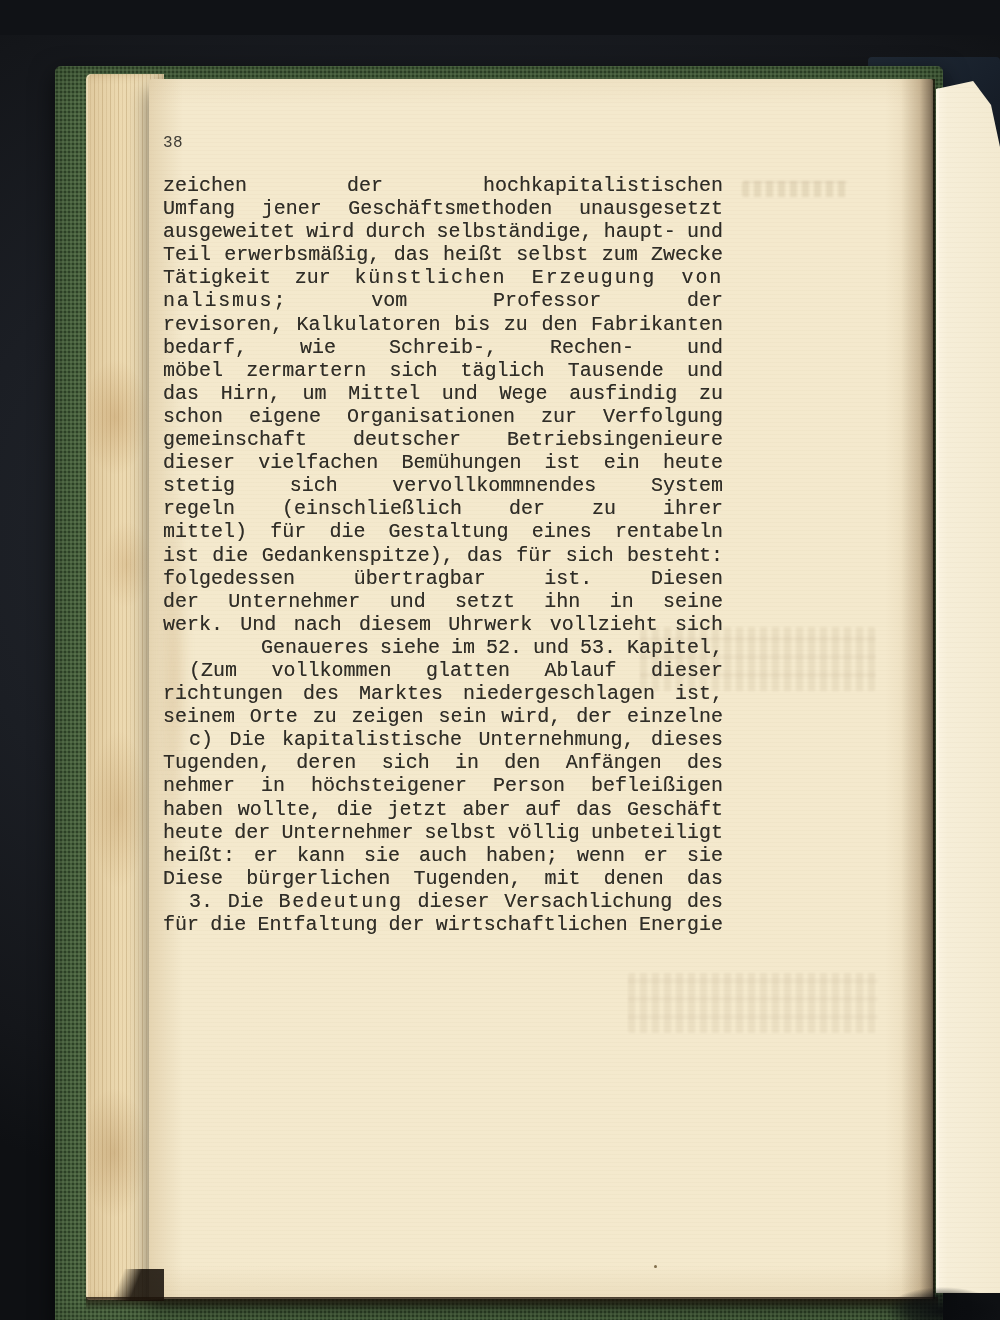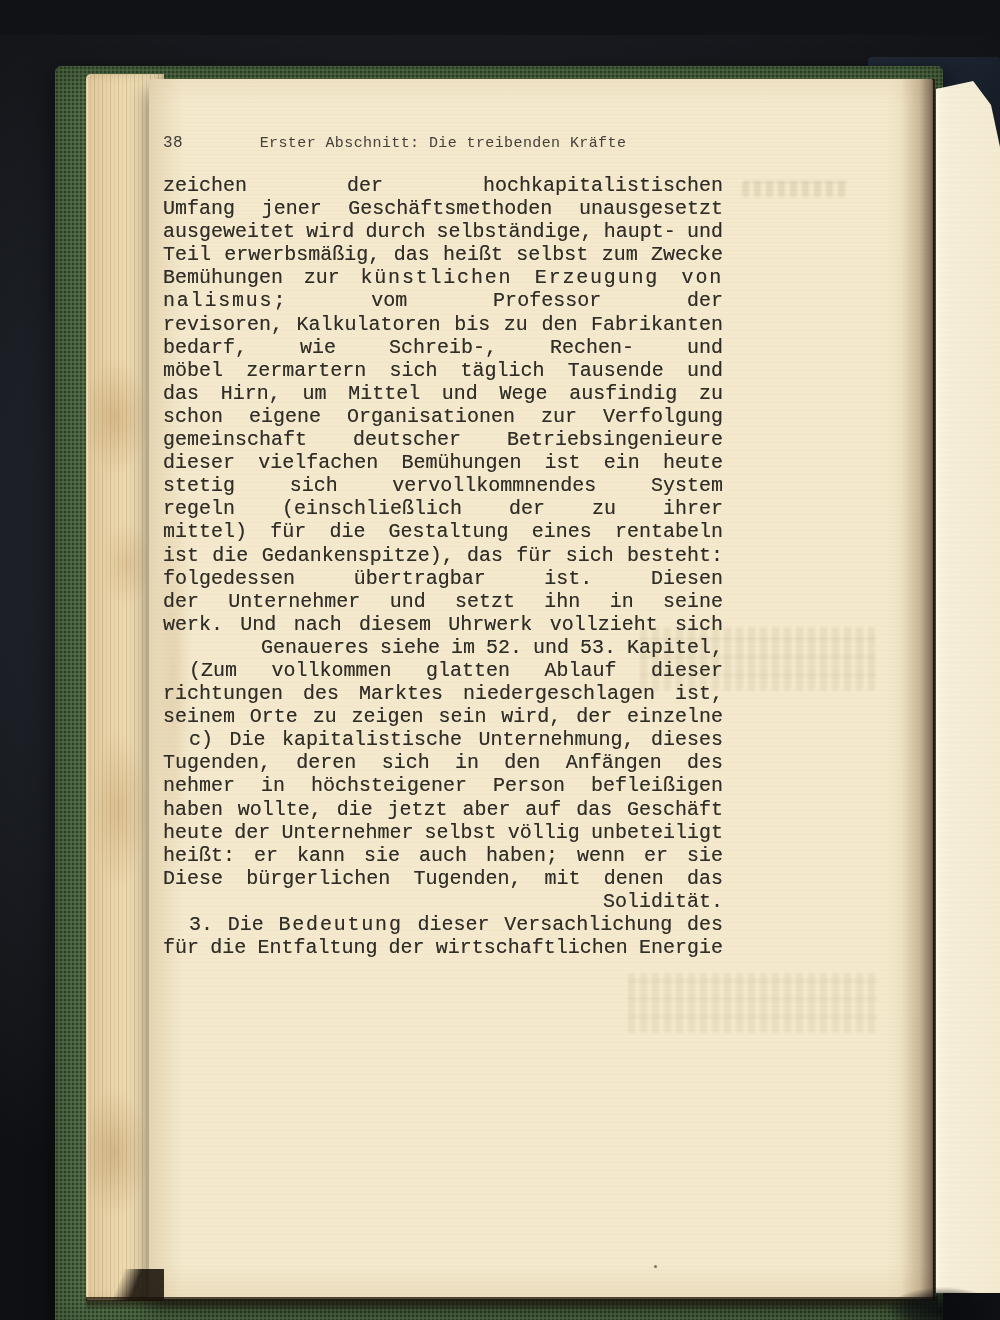--- a/index.html
+++ b/index.html
@@ -132,34 +132,33 @@
   <div class="cover"></div>
   <div class="page-stack"></div>
   <div class="stack-corner-shadow"></div>
   <div class="bottom-edge-shadow"></div>
   <div class="stain-page"></div>
 
   <div class="main-page"></div>
 
   <div class="header-row">
     <span class="page-number">38</span>
-    <span class="running-header">Erster Abschnitt: Die treibenden Kräfte</span>
   </div>
 
   <div class="ghost g1"></div>
   <div class="ghost g2"></div>
   <div class="ghost g3"></div>
   <div class="speck"></div>
 
   <div class="body-text" id="body-text">
       <div class="line"><span>zeichen der hochkapitalistischen Wirtschaftsepoche, daß in ihr der</span></div>
       <div class="line"><span>Umfang jener Geschäftsmethoden unausgesetzt bewußt und geflissentlich</span></div>
       <div class="line"><span>ausgeweitet wird durch selbständige, haupt- und nebenberuflich, zum</span></div>
       <div class="line"><span>Teil erwerbsmäßig, das heißt selbst zum Zwecke des Gewinns geübte</span></div>
-      <div class="line"><span>Bemühungen zur </span><span class="sperr">künstlichen Erzeugung von ökonomischem Ratio-</span></div>
+      <div class="line"><span>Tätigkeit zur </span><span class="sperr">künstlichen Erzeugung von ökonomischem Ratio-</span></div>
       <div class="line"><span class="sperr">nalismus</span><span>; vom Professor der Betriebswissenschaft über die Bücher-</span></div>
       <div class="line"><span>revisoren, Kalkulatoren bis zu den Fabrikanten von allerhand Büro-</span></div>
       <div class="line"><span>bedarf, wie Schreib-, Rechen- und Zählmaschinen, Briefordner, Kontor-</span></div>
       <div class="line"><span>möbel zermartern sich täglich Tausende und Abertausende von Menschen</span></div>
       <div class="line"><span>das Hirn, um Mittel und Wege ausfindig zu machen, durch die der</span></div>
       <div class="line"><span>schon eigene Organisationen zur Verfolgung dieses Zieles, wie die Arbeits-</span></div>
       <div class="line"><span>gemeinschaft deutscher Betriebsingenieure (ADB) u. a. Das Ergebnis</span></div>
       <div class="line"><span>dieser vielfachen Bemühungen ist ein heute schon hoch entwickeltes,</span></div>
       <div class="line"><span>stetig sich vervollkommnendes System zweckmäßiger Verhaltungsmaß-</span></div>
       <div class="line"><span>regeln (einschließlich der zu ihrer Durchführung notwendigen Sach-</span></div>
@@ -172,21 +171,20 @@
       <div class="line indent"><span>(Zum vollkommen glatten Ablauf dieser Geschäfte gehört dann noch</span></div>
       <div class="line"><span>richtungen des Marktes niedergeschlagen ist, und dessen sich, wie an</span></div>
       <div class="line"><span>seinem Orte zu zeigen sein wird, der einzelne Unternehmer ebenfalls</span></div>
       <div class="line indent"><span>c) Die kapitalistische Unternehmung, dieses hier beschriebene</span></div>
       <div class="line"><span>Tugenden, deren sich in den Anfängen des Kapitalismus der Unter-</span></div>
       <div class="line"><span>nehmer in höchsteigener Person befleißigen mußte, wenn er Erfolg</span></div>
       <div class="line"><span>haben wollte, die jetzt aber auf das Geschäft übertragen sind und denen</span></div>
       <div class="line"><span>heute der Unternehmer selbst völlig unbeteiligt gegenüber steht (das</span></div>
       <div class="line"><span>heißt: er kann sie auch haben; wenn er sie nicht hat, schadet’s nichts).</span></div>
       <div class="line"><span>Diese bürgerlichen Tugenden, mit denen das erfolgreiche Unternehmen</span></div>
-      <div class="line end"><span>Solidität.</span></div>
       <div class="line indent"><span>3. Die </span><span class="sperr">Bedeutung</span><span> dieser Versachlichung des kapitalistischen Geistes</span></div>
       <div class="line"><span>für die Entfaltung der wirtschaftlichen Energie liegt auf der Hand und</span></div>
     </div>
 
   <div class="gutter"></div>
   <div class="right-sliver"></div>
   <div class="navy-patch2"></div>
 </div>
 
 </body></html>

